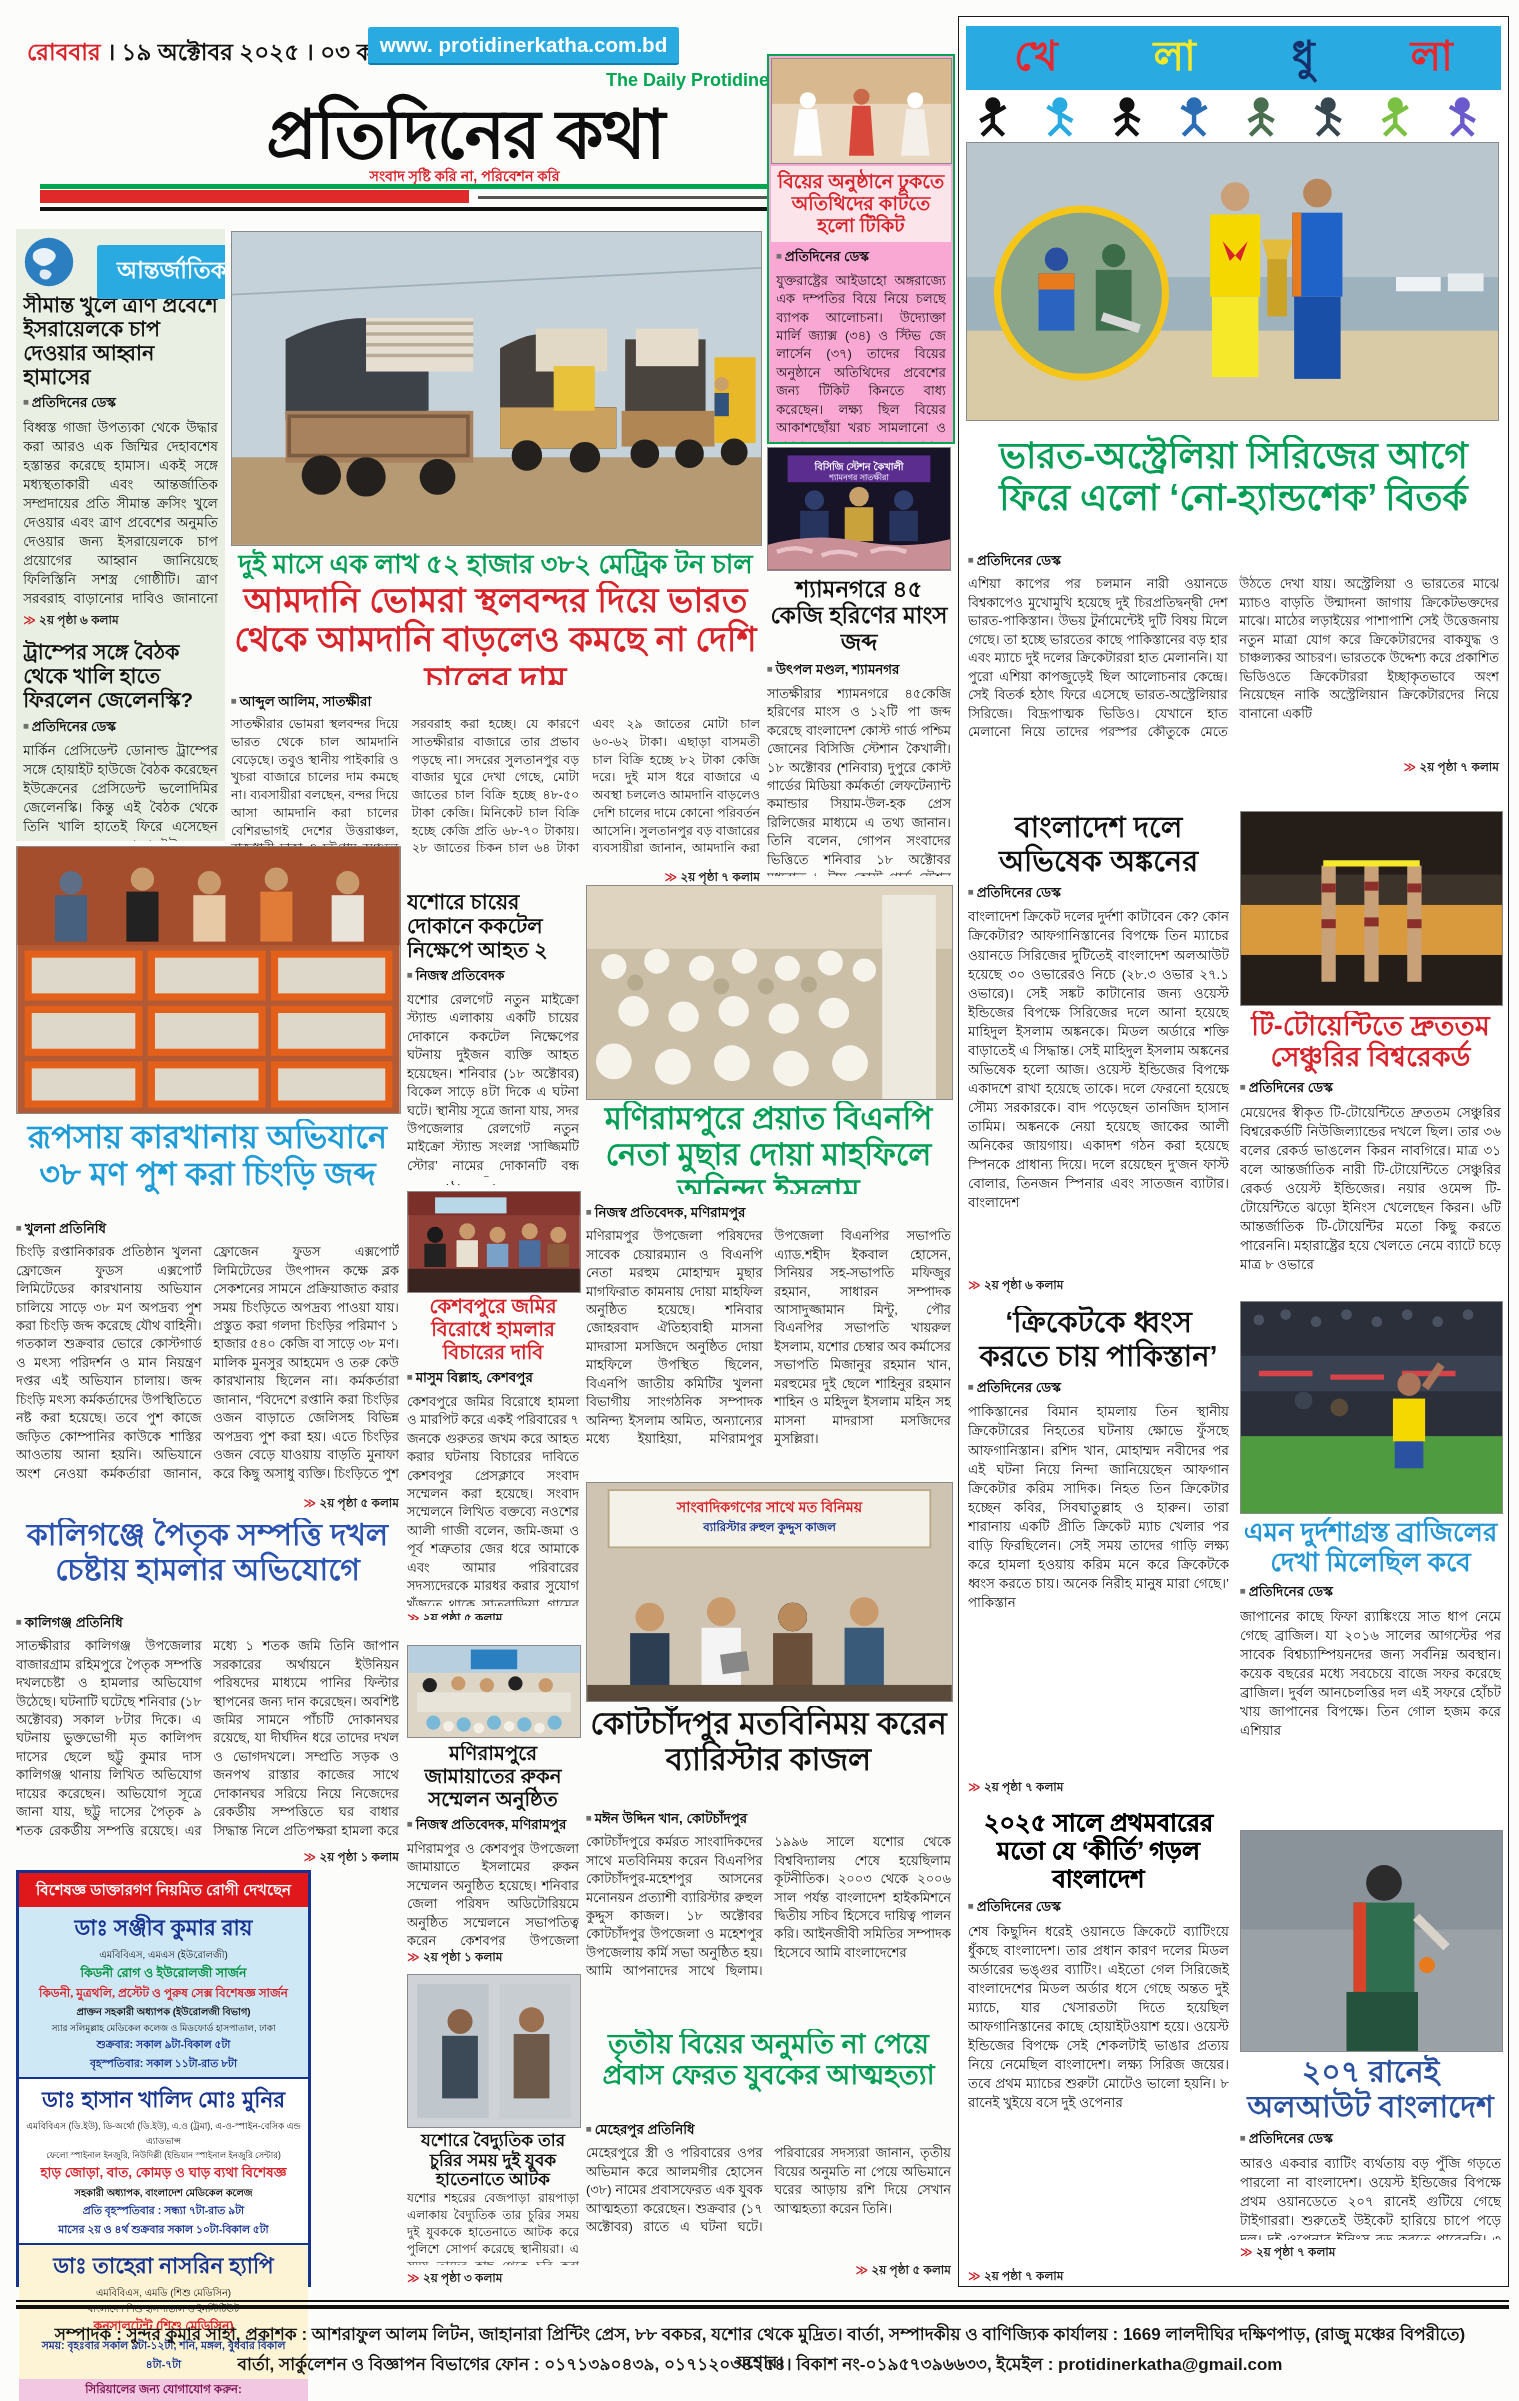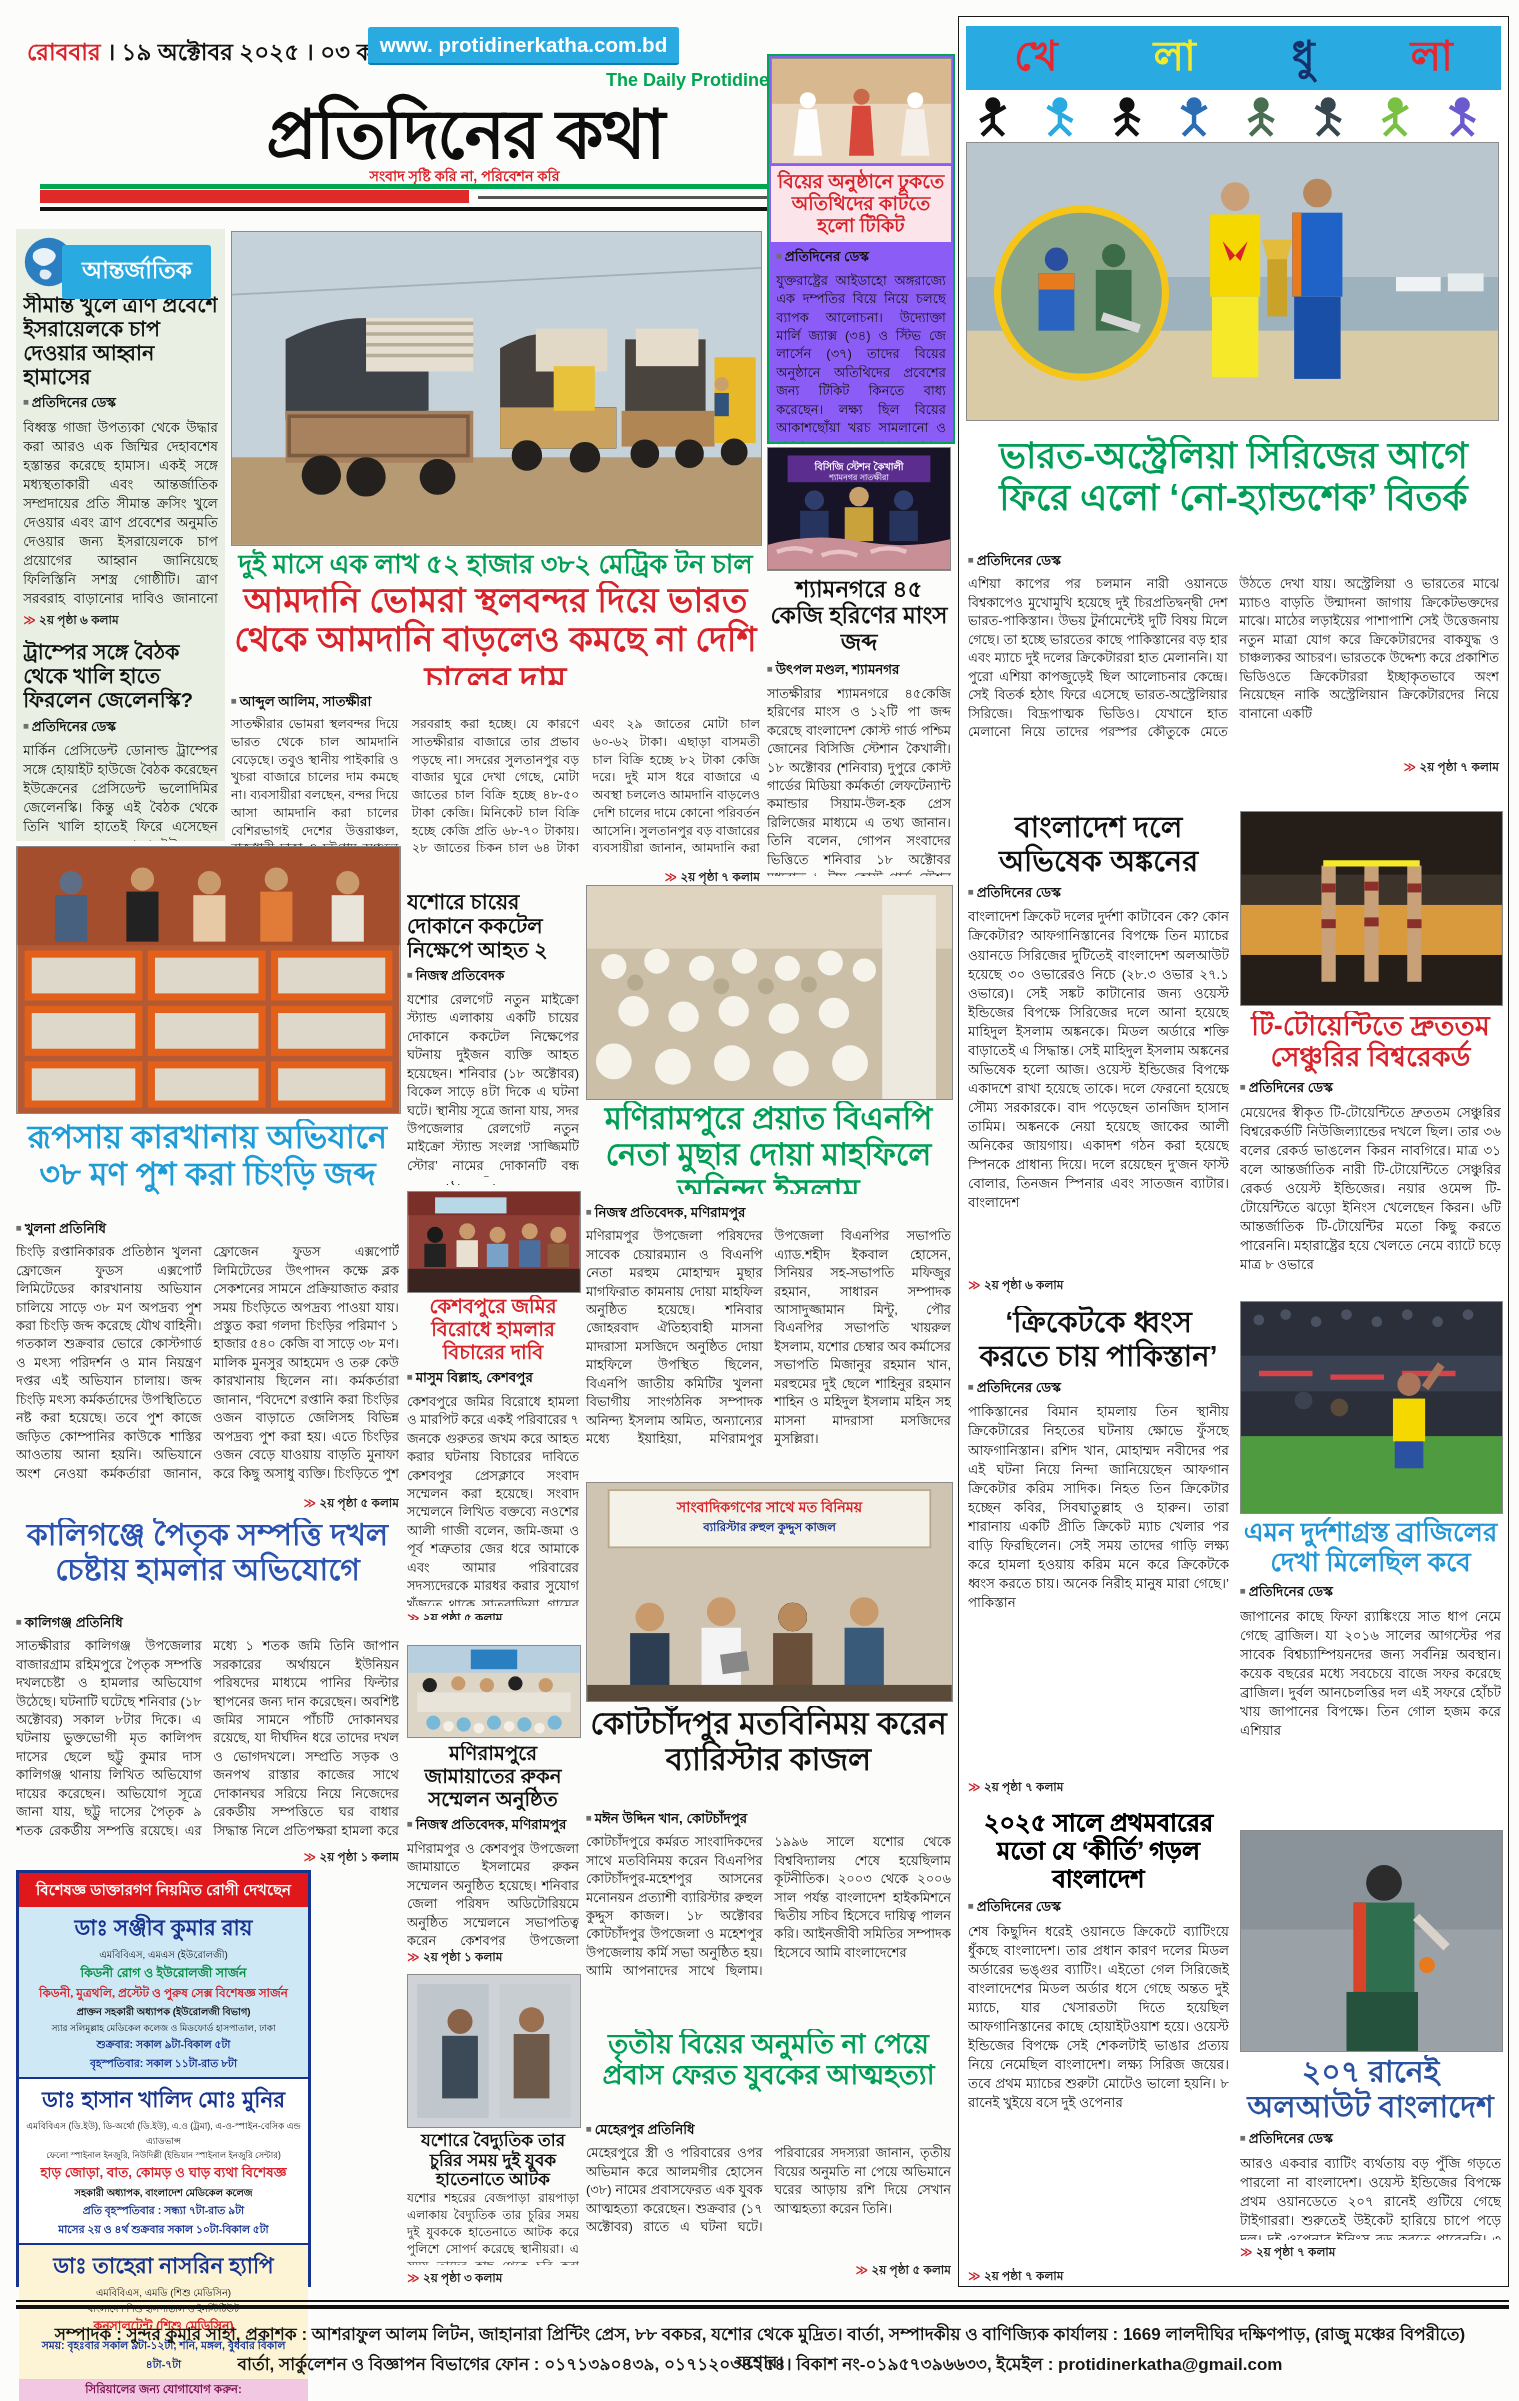--- a/index.html
+++ b/index.html
@@ -17,21 +17,21 @@
   .byline::before{content:"■ ";color:#6f6f6f;font-size:9.8px;vertical-align:1.8px;}
   .body{font-size:13px;line-height:1.42;text-align:justify;color:#141414;overflow:hidden;}
   .cols2{column-count:2;column-gap:11.6px;}
   .cols3{column-count:3;column-gap:13.4px;}
   .jump{font-weight:bold;font-size:12px;margin-top:3.6px;color:#222;}
   .jump::before{content:"≫ ";color:#c9252b;}
   .photo{border:0.9px solid #8a8a8a;overflow:hidden;background:#d8d8d4;}
   .photo svg{display:block;}
   .artbox{overflow:hidden;}
   .badge{display:inline-block;background:#29abe2;color:#fff;font-weight:bold;font-size:23px;
-         padding:7.2px 19.7px;border-radius:3px;}
+         padding:7.2px 19.7px;border-radius:3px;margin-left:35px;}
   .caption-strip{position:absolute;left:0;right:0;text-align:center;color:#fff;font-weight:bold;}
   .rule{position:absolute;}
 </style>
 </head>
 <body>
 
 <div class="page">
 
   <div class="abs" style="left:27px;top:34px;font-size:23px;font-weight:bold;">
     <span style="color:#d8232a;">রোববার</span>
@@ -40,21 +40,21 @@
   <div class="abs" style="left:368px;top:27px;width:311px;height:36px;background:#29abe2;color:#fff;
        font-weight:bold;font-size:20.6px;text-align:center;line-height:36px;border-radius:2.7px;border-bottom:2.7px solid #0c7fb0;">www. protidinerkatha.com.bd</div>
   <div class="abs" style="left:536px;top:70px;width:295px;text-align:right;color:#00a651;font-weight:bold;font-size:18px;">The Daily Protidiner Katha</div>
   <div class="abs" style="left:161px;top:82px;width:608px;text-align:center;font-size:68px;font-weight:bold;color:#0d0d0d;letter-spacing:-1.8px;">প্রতিদিনের কথা</div>
   <div class="abs" style="left:268px;top:165px;width:393px;text-align:center;color:#d8232a;font-weight:bold;font-size:14.3px;">সংবাদ সৃষ্টি করি না, পরিবেশন করি</div>
   <div class="rule" style="left:40px;top:184px;width:899px;height:4.5px;background:#00a651;"></div>
   <div class="rule" style="left:40px;top:190px;width:429px;height:13.4px;background:#e02a2a;"></div>
   <div class="rule" style="left:478px;top:196px;width:460px;height:2.7px;background:#555;"></div>
   <div class="rule" style="left:40px;top:207px;width:899px;height:3.6px;background:#111;"></div>
 
-  <div class="abs artbox" style="left:767px;top:54px;width:184px;height:386px;border:2.7px solid #00a651;background:#8b5cf6;padding:0;">
+  <div class="abs artbox" style="left:767px;top:54px;width:184px;height:386px;border:2.7px solid #00a651;background:#f9a8d4;padding:0;">
     <div class="photo" style="width:179px;height:104px;margin:1.8px;">
       <svg width="179" height="104" viewBox="0 0 200 116">
         <rect width="200" height="116" fill="#e9d7bf"></rect>
           <rect width="200" height="50" fill="#d8b98f"></rect>
         <circle cx="40" cy="46" r="9" fill="#fff"></circle>
           <path d="M30 56 L50 56 L56 108 L24 108 Z" fill="#fdfdfd"></path>
         <circle cx="100" cy="42" r="9" fill="#c86a4a"></circle>
           <path d="M90 52 L110 52 L114 108 L86 108 Z" fill="#d8483a"></path>
         <circle cx="160" cy="46" r="9" fill="#fff"></circle>
           <path d="M150 56 L170 56 L176 108 L144 108 Z" fill="#f4efe8"></path>

